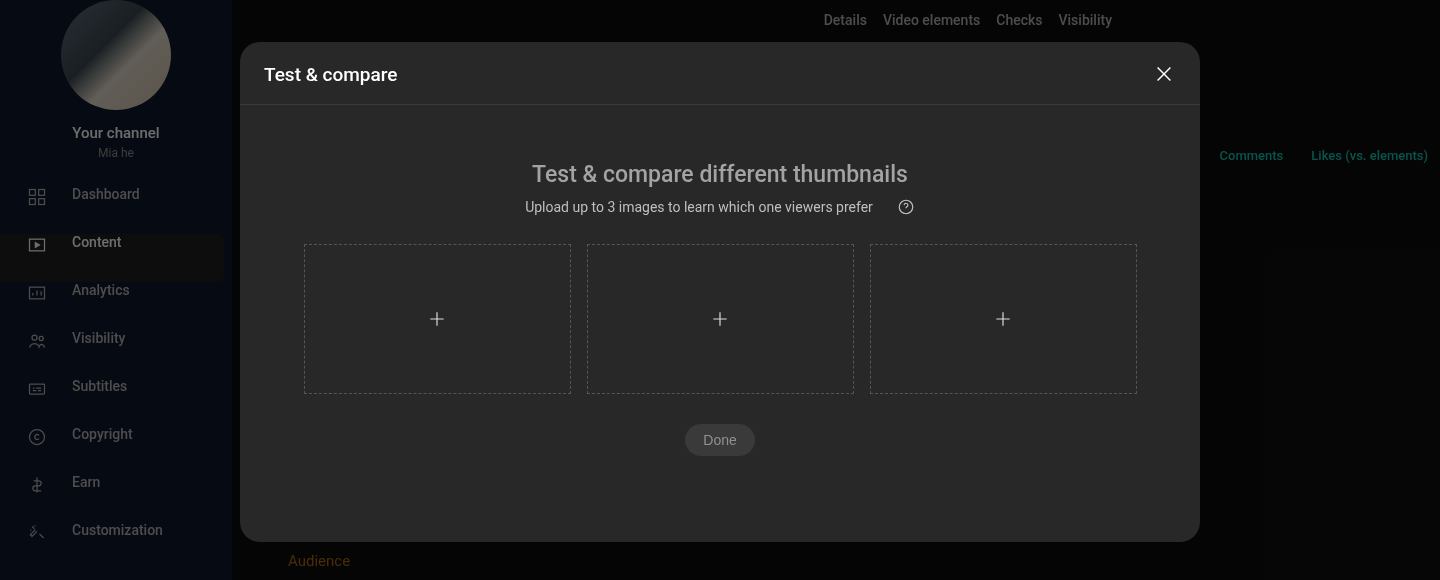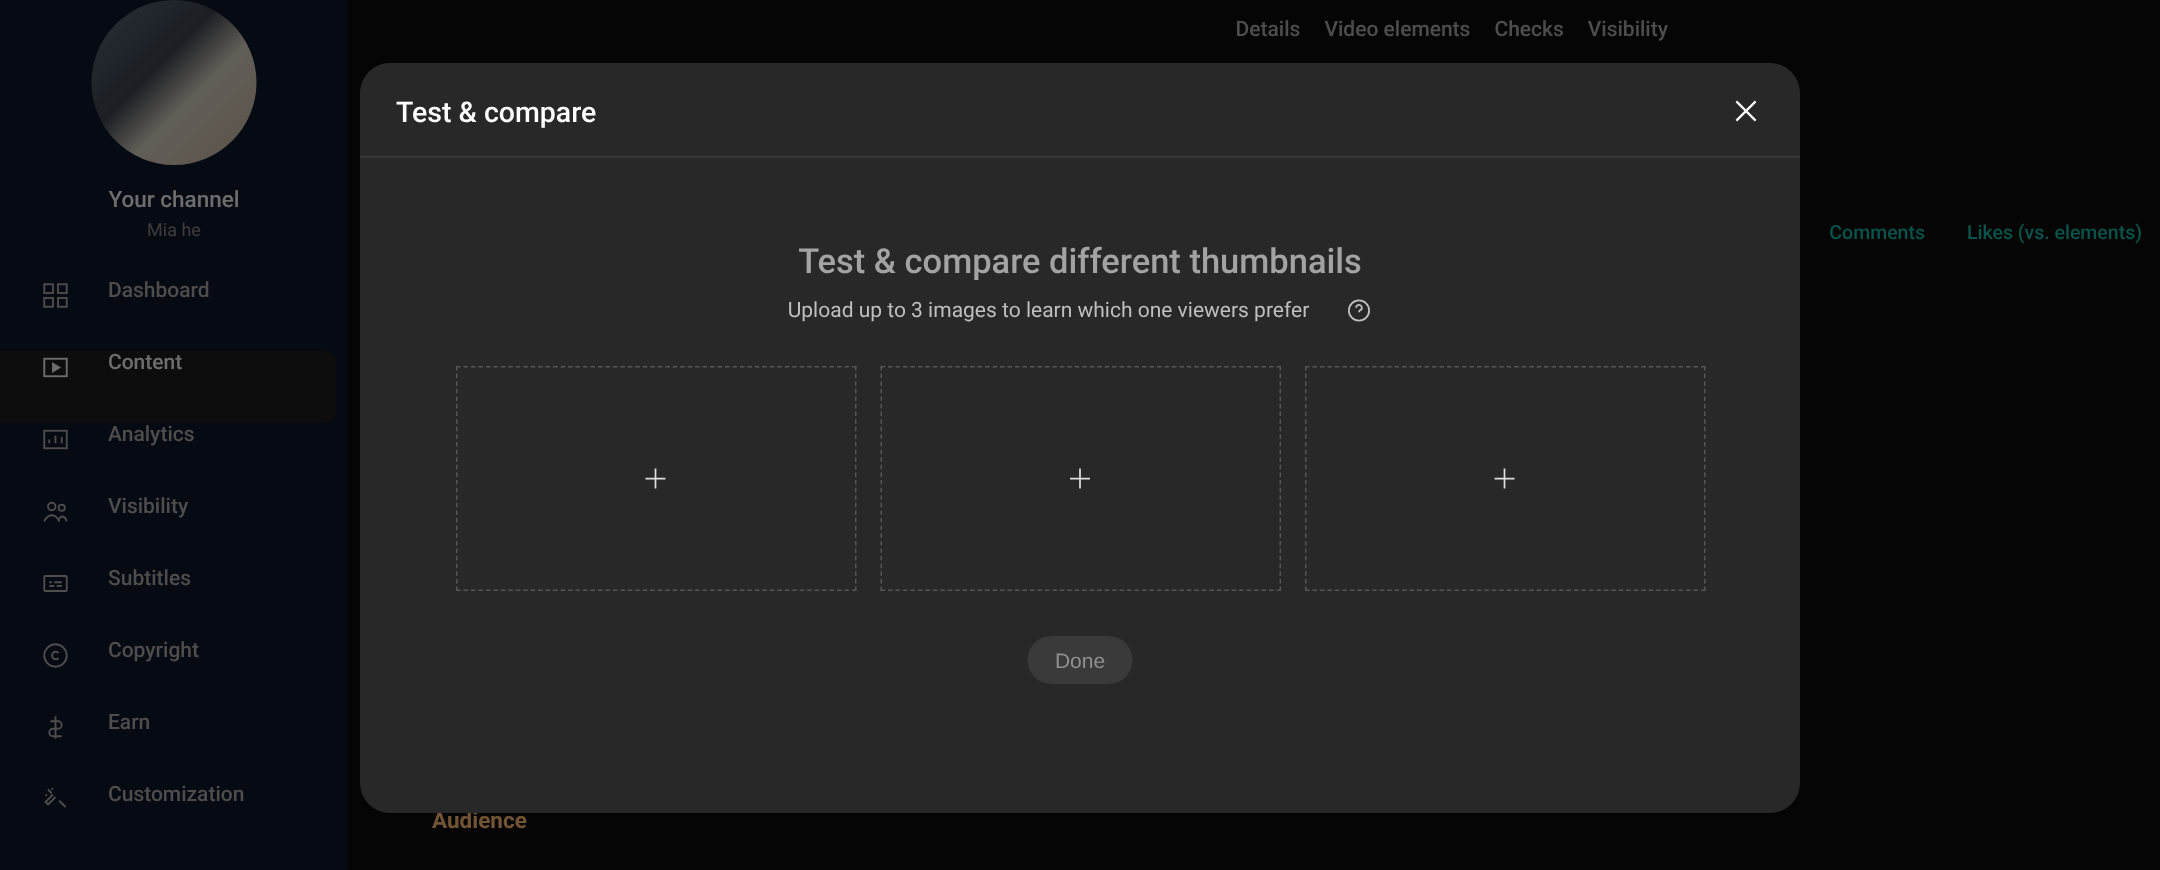--- a/index.html
+++ b/index.html
@@ -75,24 +75,24 @@
       top: 148px; right: 12px;
       display: flex;
       gap: 28px;
       font-size: 13px;
       color: #14b8a6;
       font-weight: 500;
     }
 
     .audience {
       position: absolute;
-      left: 56px; bottom: 24px;
-      color: #fdba74;
+      left: 56px; bottom: 10px;
+      color: #a16207;
       font-size: 15px;
-      font-weight: 700;
+      font-weight: 400;
     }
 
     .scrim {
       position: absolute;
       inset: 0;
       background: rgba(0,0,0,0.55);
       z-index: 5;
     }
 
     

